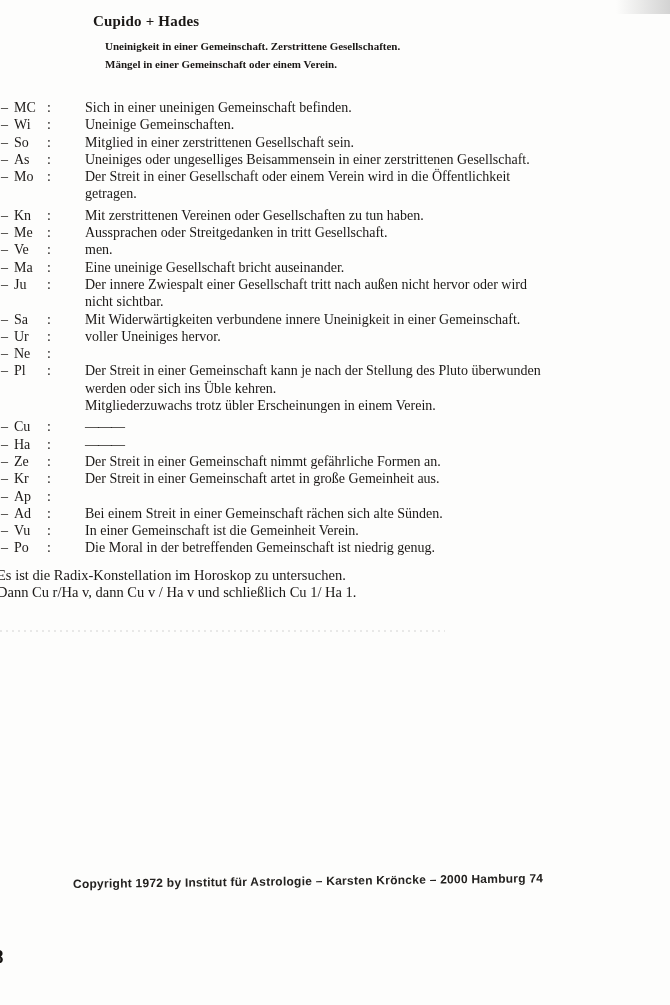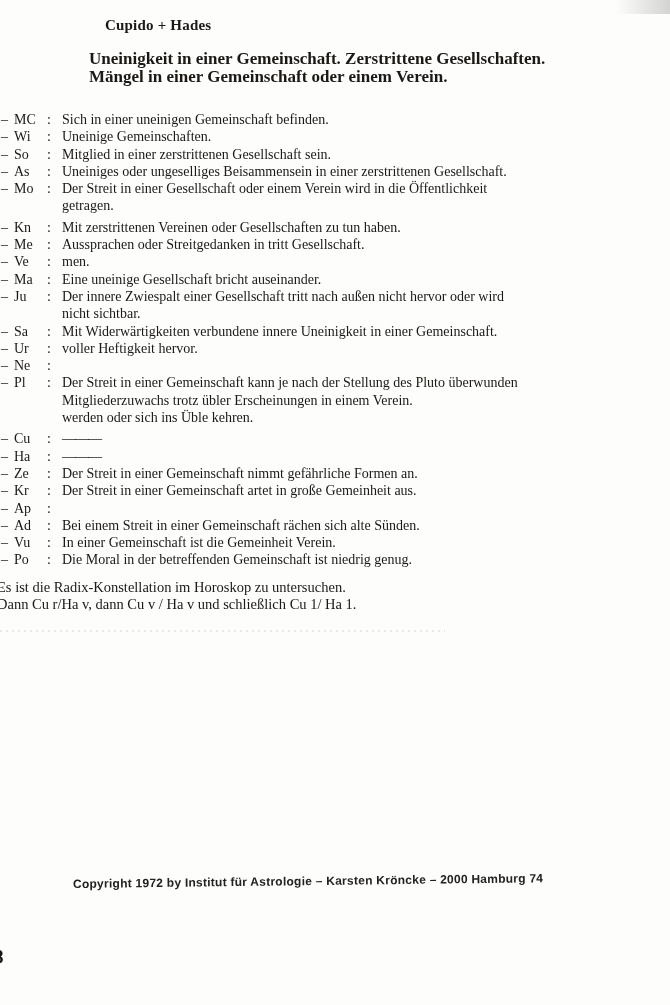--- a/index.html
+++ b/index.html
@@ -31,48 +31,49 @@
     width: 445px; height: 2px;
     background: repeating-linear-gradient(to right,
       rgba(120,120,120,.35) 0 2px, rgba(120,120,120,0) 2px 6px);
     opacity: .45;
     pointer-events: none;
   }
   .header {
     margin: 12px 0 0 89px;
   }
   .title {
-    margin: 16px;
+    margin: 4px;
     font-size: 15px;
     line-height: 18px;
     font-weight: bold;
     letter-spacing: .2px;
   }
   .subtitle {
     margin-top: 8px;
-    font-size: 17px;
+    font-size: 11px;
     line-height: 17.5px;
     font-weight: bold;
     width: 500px;
+    margin-left: 16px;
   }
   .entry-list {
     margin-top: 26px;
     font-size: 14px;
     line-height: 17.3px;
   }
   .row {
     display: flex;
     padding-left: 1px;
   }
   .row.gap-after { margin-bottom: 4px; }
   .dash  { width: 13px; flex: none; }
   .code  { width: 33px; flex: none; }
   .colon { width: 15px; flex: none; text-align: left; }
   .text  { width: 586px; flex: none; }
-  .text .tline { display: block; }
+  .text .tline { display: block; margin-left: 23px; }
   .text .tline.dashes { letter-spacing: -1px; }
   .notes {
     margin-top: 10px;
     margin-left: -3px;
     font-size: 14.5px;
     line-height: 17.5px;
   }
   .copyright {
     position: absolute;
     left: 73px;
@@ -199,36 +200,36 @@
     <span class="colon">:</span>
     <span class="text">
           <span class="tline">Mit Widerwärtigkeiten verbundene innere Uneinigkeit in einer Gemeinschaft.</span>
         </span>
   </div>
       <div class="row">
     <span class="dash">–</span>
     <span class="code">Ur</span>
     <span class="colon">:</span>
     <span class="text">
-          <span class="tline">voller Heftigkeit hervor.</span>
+          <span class="tline">voller Uneiniges hervor.</span>
         </span>
   </div>
       <div class="row">
     <span class="dash">–</span>
     <span class="code">Ne</span>
     <span class="colon">:</span>
   </div>
       <div class="row gap-after">
     <span class="dash">–</span>
     <span class="code">Pl</span>
     <span class="colon">:</span>
     <span class="text">
           <span class="tline">Der Streit in einer Gemeinschaft kann je nach der Stellung des Pluto überwunden</span>
+          <span class="tline">werden oder sich ins Üble kehren.</span>
           <span class="tline">Mitgliederzuwachs trotz übler Erscheinungen in einem Verein.</span>
-          <span class="tline">werden oder sich ins Üble kehren.</span>
         </span>
   </div>
       <div class="row">
     <span class="dash">–</span>
     <span class="code">Cu</span>
     <span class="colon">:</span>
     <span class="text">
           <span class="tline dashes">———</span>
         </span>
   </div>

